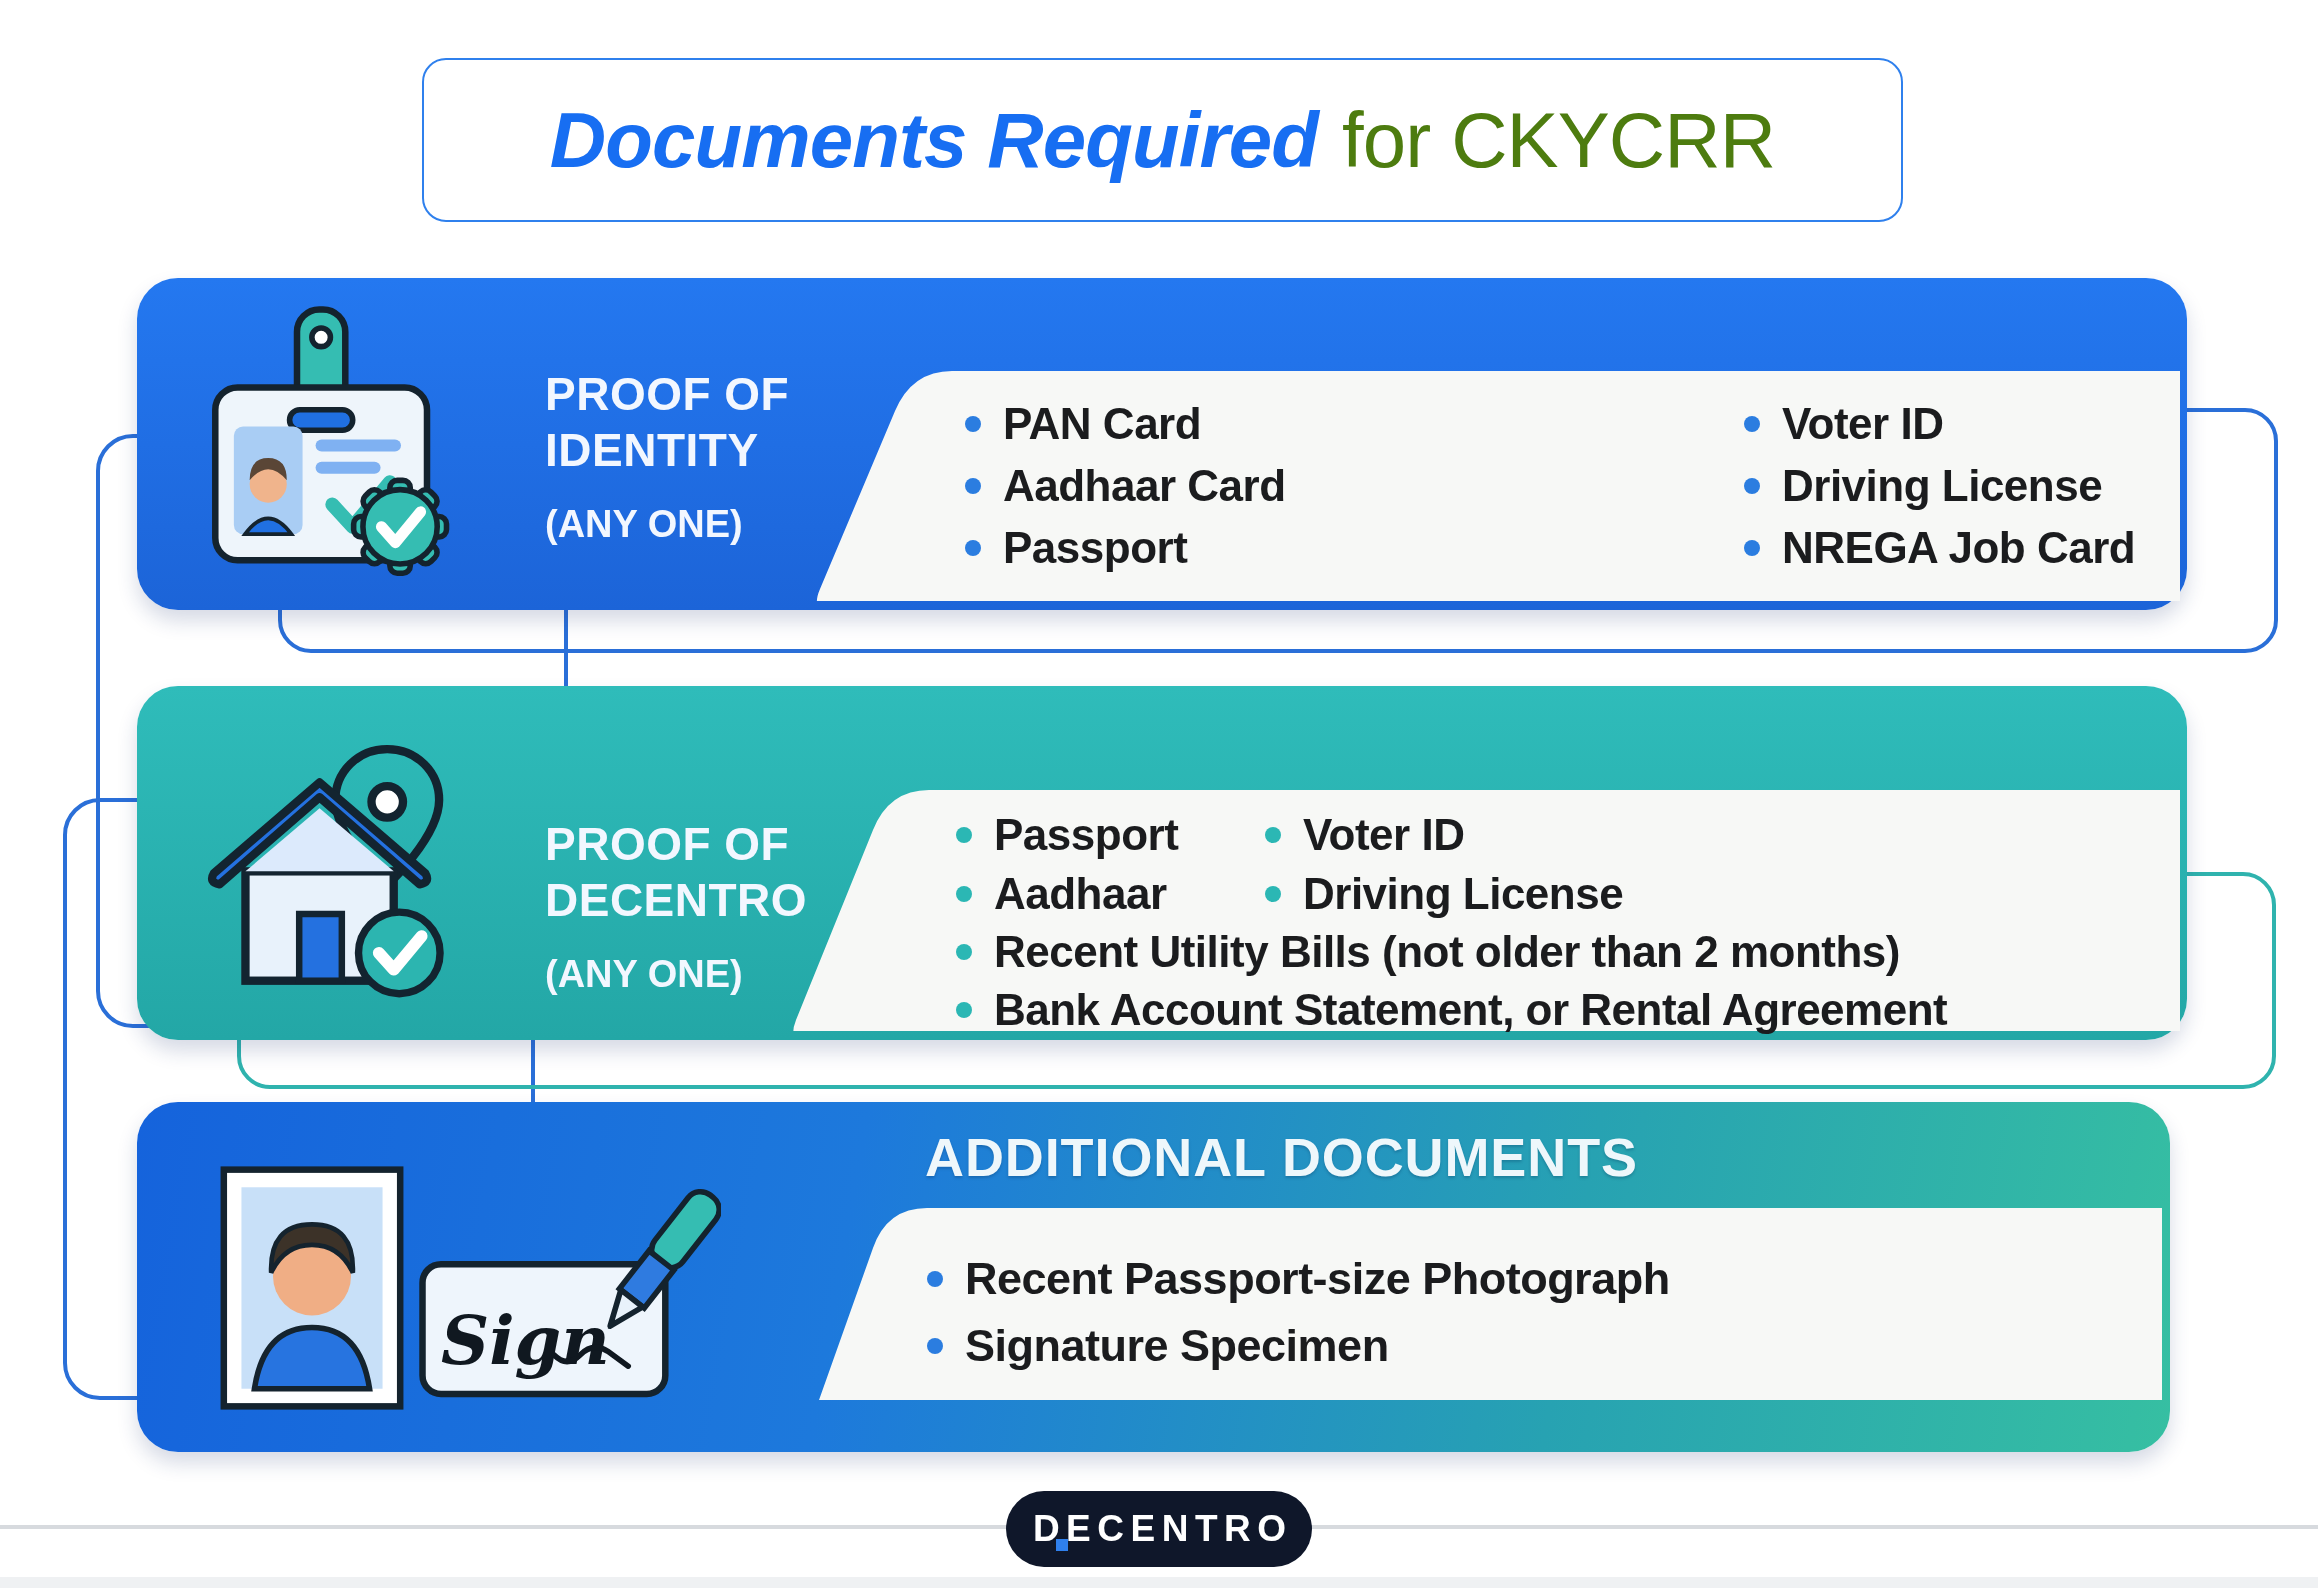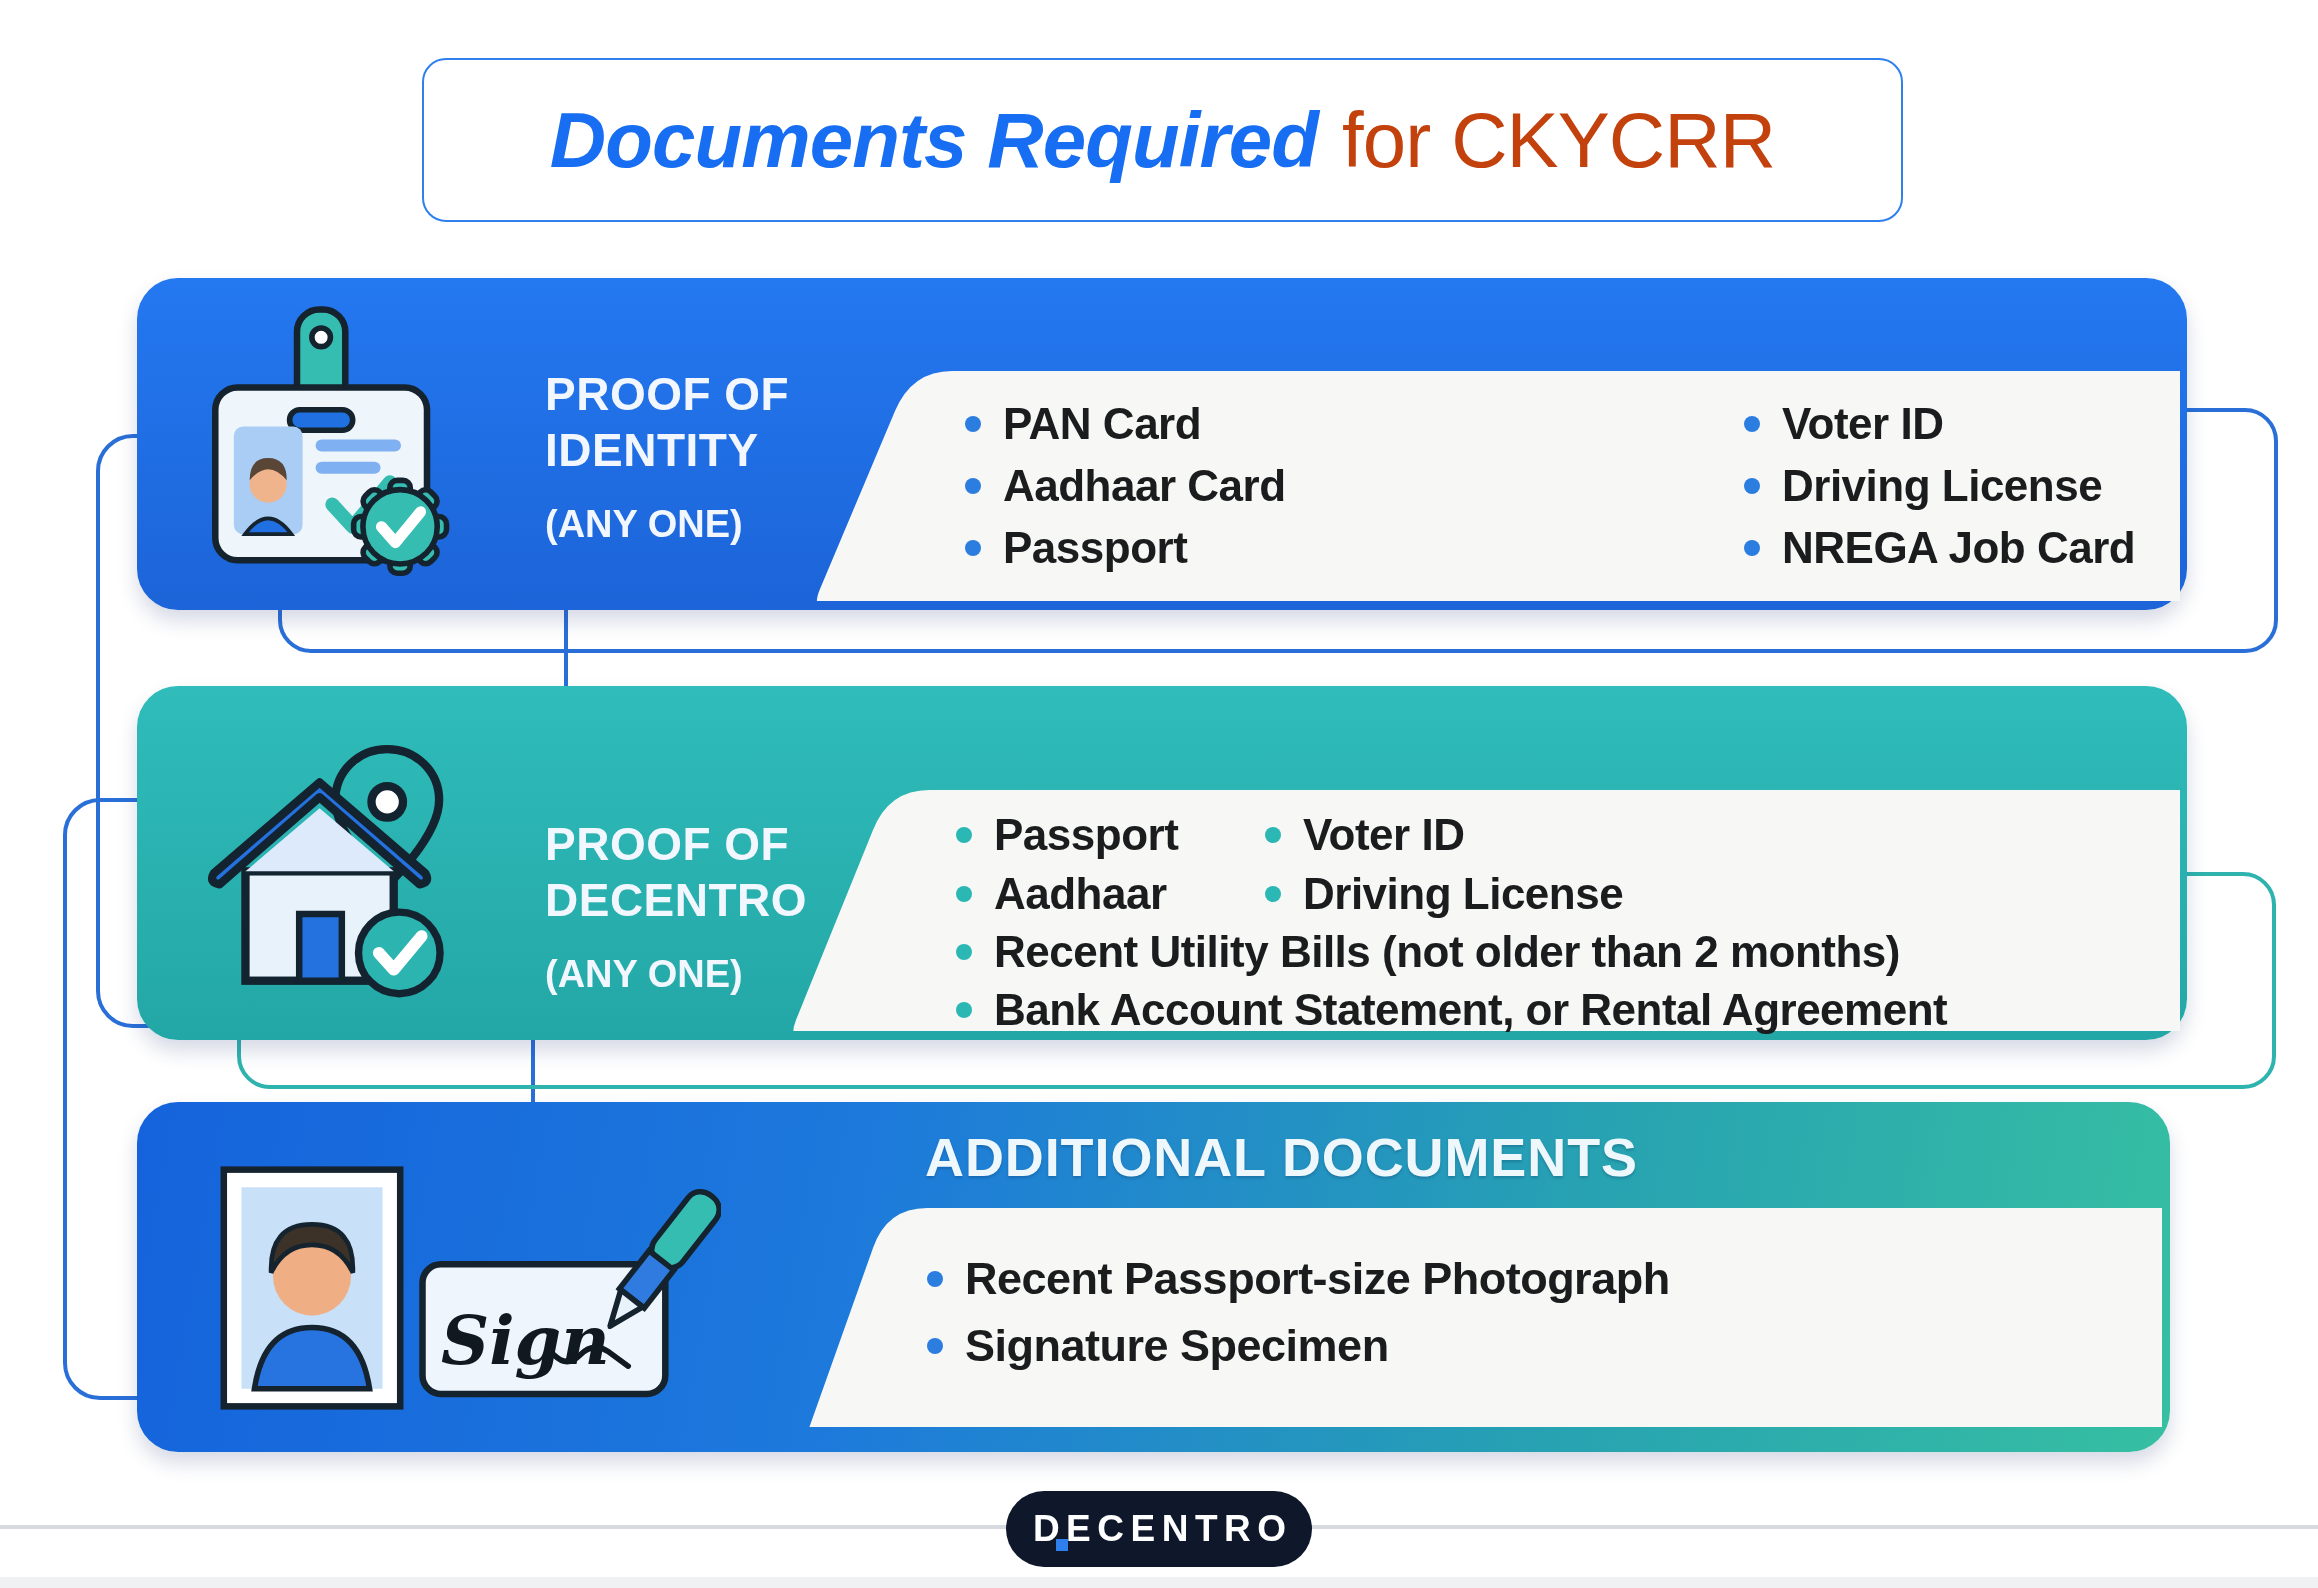--- a/index.html
+++ b/index.html
@@ -4,21 +4,21 @@
 <style>
   html,body{margin:0;padding:0;background:#ffffff;}
   #page{position:relative;width:2319px;height:1589px;background:#ffffff;overflow:hidden;
         font-family:"Liberation Sans",sans-serif;}
 
   
   .title-box{position:absolute;left:422px;top:58px;width:1477px;height:160px;
     background:#ffffff;border:2.8px solid #2f80ed;border-radius:24px;
     display:flex;align-items:center;justify-content:center;z-index:4;}
   .title-box .hl{font-size:78px;font-weight:800;color:#176ef2;letter-spacing:-0.9px;font-style:italic;}
-  .title-box .rest{font-size:78px;font-weight:500;color:#c2410c;margin-left:24px;letter-spacing:-0.9px;}
+  .title-box .rest{font-size:78px;font-weight:500;color:#4d7c0f;margin-left:24px;letter-spacing:-0.9px;}
 
   
   .conn{position:absolute;border:4.6px solid #2a6fd8;border-radius:37px;z-index:1;background:transparent;}
   .conn.teal{border-color:#2fb3ae;}
   #connL1{left:96px;top:434px;width:464px;height:586px;}
   #connL2{left:63px;top:798px;width:464px;height:594px;}
   #connR1{left:278px;top:408px;width:1992px;height:237px;border-radius:33px;}
   #connR2{left:237px;top:872px;width:2031px;height:209px;border-radius:33px;}
 
   
@@ -27,21 +27,21 @@
   #card-identity{top:278px;height:332px;background:linear-gradient(180deg,#2478f0 0%,#1c64d8 100%);}
   #card-address{top:686px;height:354px;background:linear-gradient(180deg,#2fbcba 0%,#23a7a6 100%);}
   #card-additional{top:1102px;height:350px;width:2033px;
         background:linear-gradient(100deg,#1563dc 0%,#1d79dc 35%,#27a2b2 70%,#36bfa2 100%);}
 
   .panel{position:absolute;background:#f7f8f6;}
   #panel1{left:670px;top:93px;width:1373px;height:230px;
     clip-path:path('M145 0 L1440 0 Q1480 0 1480 40 L1480 208 Q1480 248 1440 248 L40 248 Q0 248 13 218 L88 40 Q105 0 145 0 Z');}
   #panel2{left:647px;top:104px;width:1396px;height:241px;
     clip-path:path('M145 0 L1465 0 Q1505 0 1505 40 L1505 220 Q1505 260 1465 260 L40 260 Q0 260 12 230 L89 40 Q105 0 145 0 Z');}
-  #panel3{left:660px;top:106px;width:1365px;height:219px;
+  #panel3{left:660px;top:106px;width:1365px;height:192px;
     clip-path:path('M130 0 L1432 0 Q1472 0 1472 40 L1472 213 Q1472 253 1432 253 L40 253 Q0 253 11 223 L76 40 Q90 0 130 0 Z');}
 
   .card-label{position:absolute;color:#f2f7ff;}
   .card-label .l1,.card-label .l2{font-size:46px;font-weight:800;letter-spacing:0.5px;line-height:1.22;}
   .card-label .sub{font-size:38px;font-weight:700;margin-top:25px;}
   #label1{left:408px;top:88px;}
   #label2{left:408px;top:130px;}
   #header3{position:absolute;left:788px;top:24px;color:#eef7fb;font-size:54px;font-weight:800;
            letter-spacing:0.9px;text-shadow:0 1.9px 2.8px rgba(0,40,80,.25);}
 

